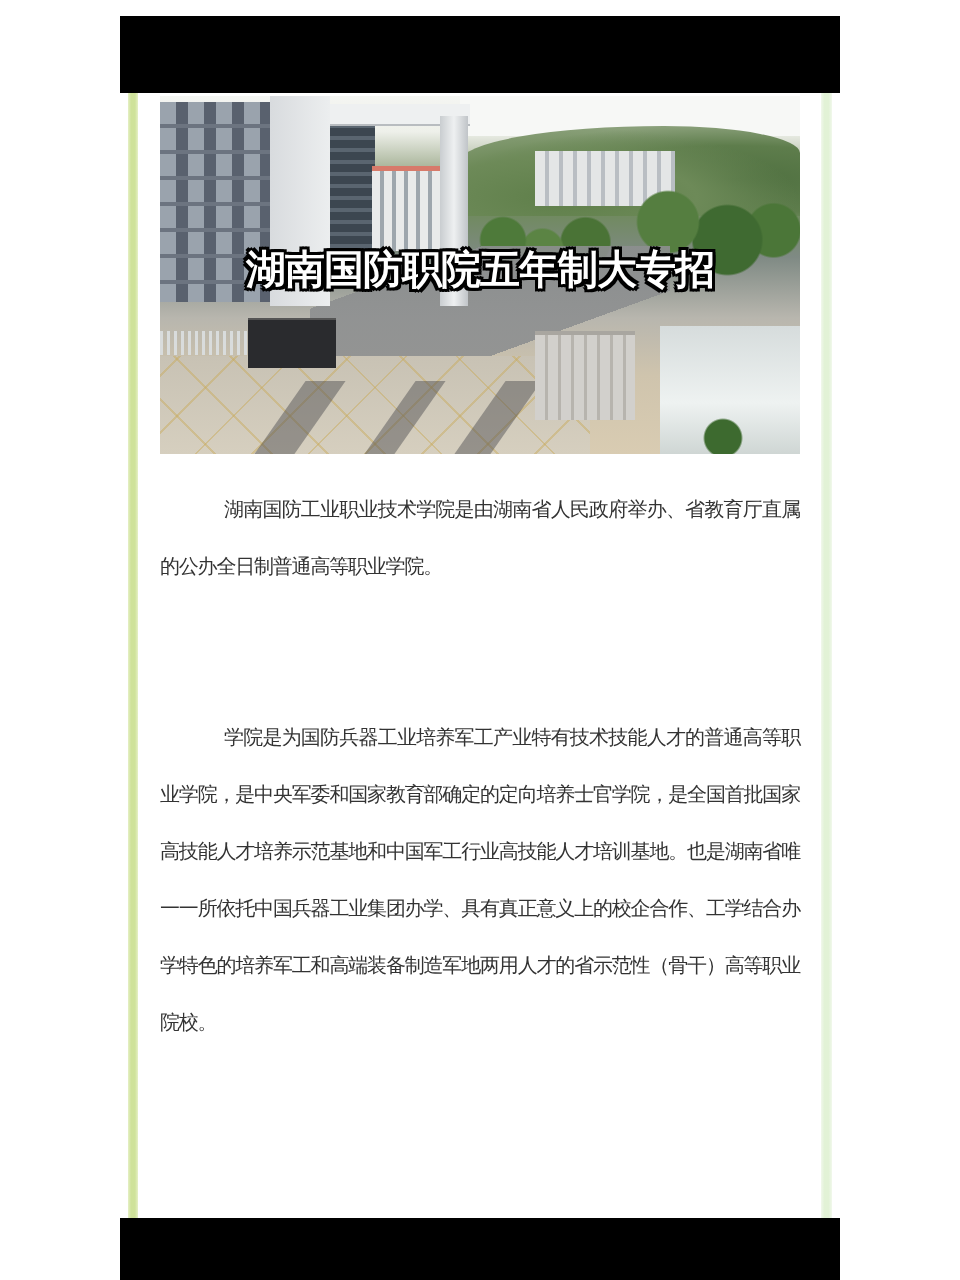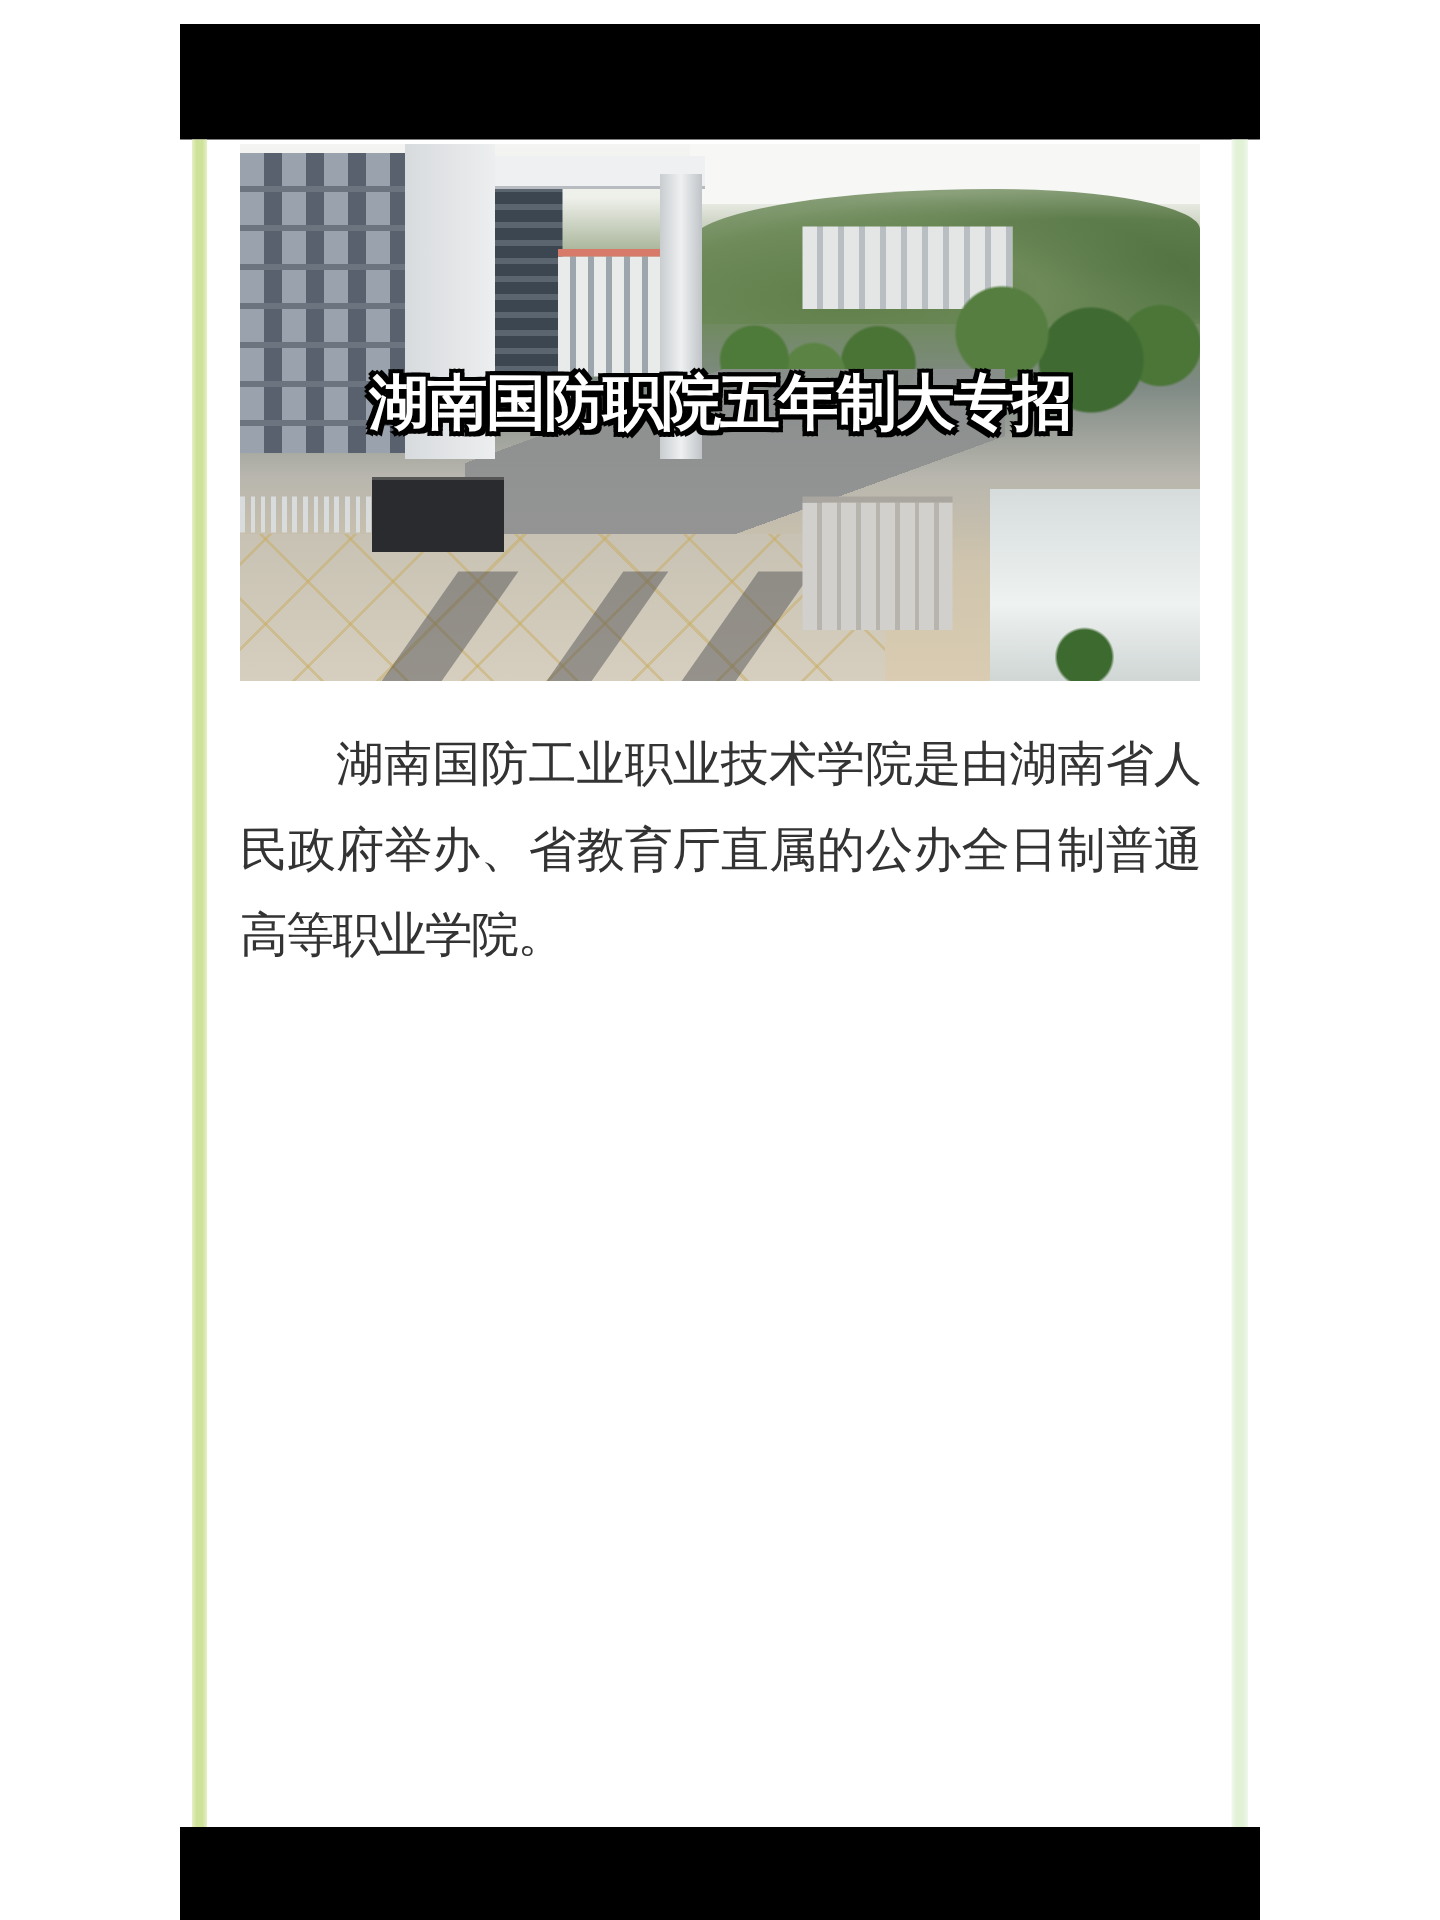--- a/index.html
+++ b/index.html
@@ -164,21 +164,21 @@
     }
     .photo-title .line {
       display: block;
     }
     
     .article {
       position: absolute;
       left: 40px;
       width: 640px;
       color: #333333;
-      font-size: 32px;
+      font-size: 20px;
       line-height: 57px;
       font-family: "DejaVu Sans", "Liberation Sans", sans-serif;
     }
     .para {
       margin: 0;
       text-indent: 64px;
       text-align: justify;
       letter-spacing: -1.2px;
       word-break: break-all;
     }
@@ -217,15 +217,18 @@
 
     <div class="photo-title">
       <span class="line">湖南国防职院五年制大专招</span>
     </div>
   </div>
 
   <div class="article para-1">
     <p class="para">湖南国防工业职业技术学院是由湖南省人民政府举办、省教育厅直属的公办全日制普通高等职业学院。</p>
   </div>
 
+  <div class="article para-2">
+    <p class="para">学院是为国防兵器工业培养军工产业特有技术技能人才的普通高等职业学院，是中央军委和国家教育部确定的定向培养士官学院，是全国首批国家高技能人才培养示范基地和中国军工行业高技能人才培训基地。也是湖南省唯一一所依托中国兵器工业集团办学、具有真正意义上的校企合作、工学结合办学特色的培养军工和高端装备制造军地两用人才的省示范性（骨干）高等职业院校。</p>
+  </div>
 
   <div class="black-bar-bottom"></div>
 </div>
 
 </body></html>

